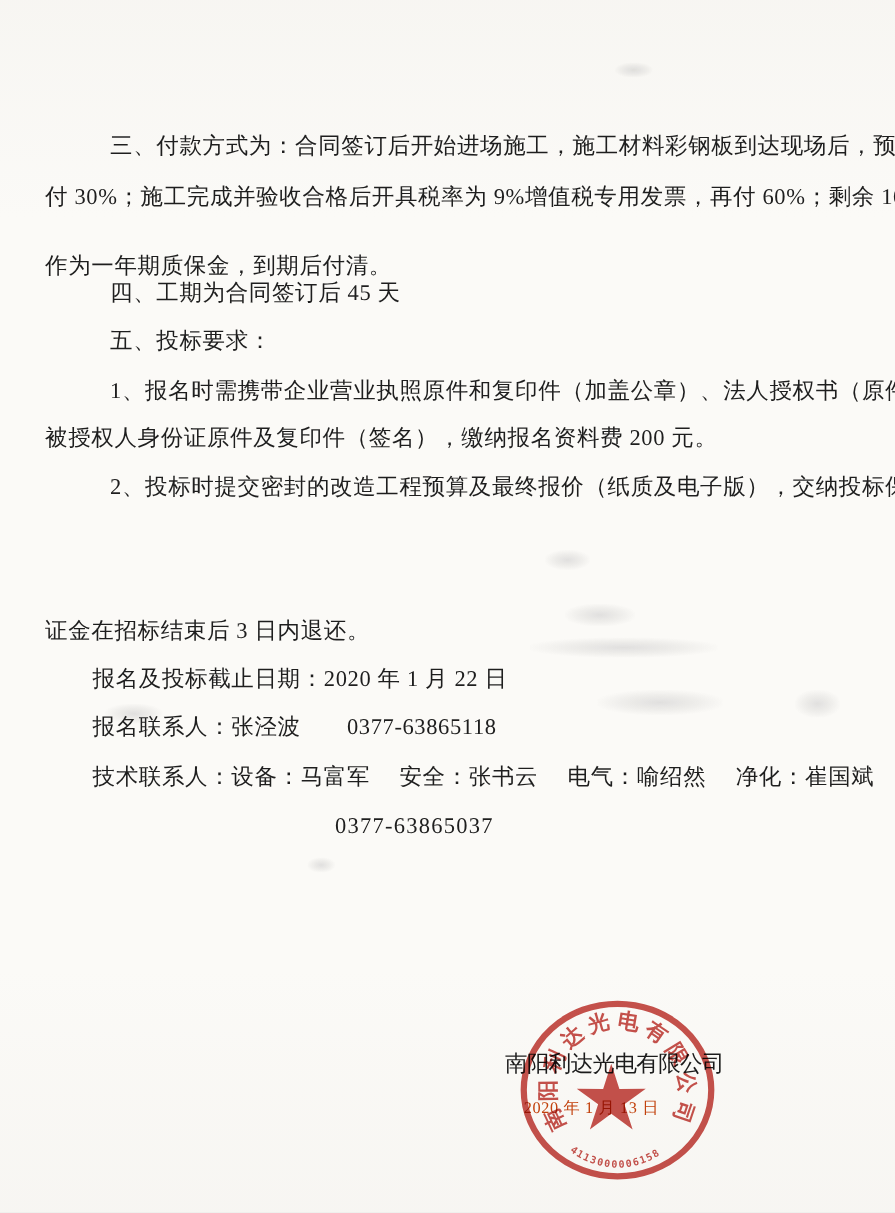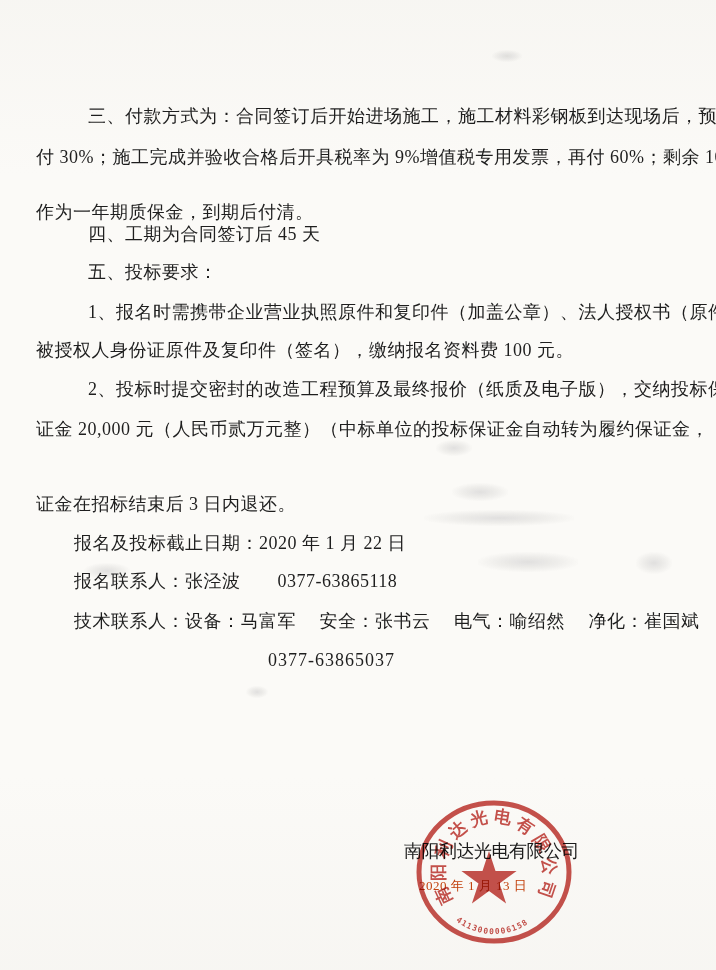--- a/index.html
+++ b/index.html
@@ -78,23 +78,22 @@
 <body>
 
 <div class="page">
 
   <div class="line indent l1">三、付款方式为：合同签订后开始进场施工，施工材料彩钢板到达现场后，预</div>
   <div class="line l2">付 30%；施工完成并验收合格后开具税率为 9%增值税专用发票，再付 60%；剩余 10%</div>
   <div class="line l3">作为一年期质保金，到期后付清。</div>
   <div class="line indent l4">四、工期为合同签订后 45 天</div>
   <div class="line indent l5">五、投标要求：</div>
   <div class="line indent l6">1、报名时需携带企业营业执照原件和复印件（加盖公章）、法人授权书（原件）、</div>
-  <div class="line l7">被授权人身份证原件及复印件（签名），缴纳报名资料费 100 元。</div>
+  <div class="line l7">被授权人身份证原件及复印件（签名），缴纳报名资料费 200 元。</div>
   <div class="line indent l8">2、投标时提交密封的改造工程预算及最终报价（纸质及电子版），交纳投标保</div>
-  <div class="line l9">证金 20,000 元（人民币贰万元整）（中标单位的投标保证金自动转为履约保证金，</div>
   <div class="line l11">证金在招标结束后 3 日内退还。</div>
   <div class="line mid l12">报名及投标截止日期：2020 年 1 月 22 日</div>
   <div class="line mid l13">报名联系人：张泾波　　0377-63865118</div>
   <div class="line mid l14">技术联系人：设备：马富军　 安全：张书云　 电气：喻绍然　 净化：崔国斌</div>
   <div class="line phone l15">0377-63865037</div>
 
   <div class="smudge sm1"></div>
   <div class="smudge sm2"></div>
   <div class="smudge sm3"></div>
   <div class="smudge sm4"></div>

